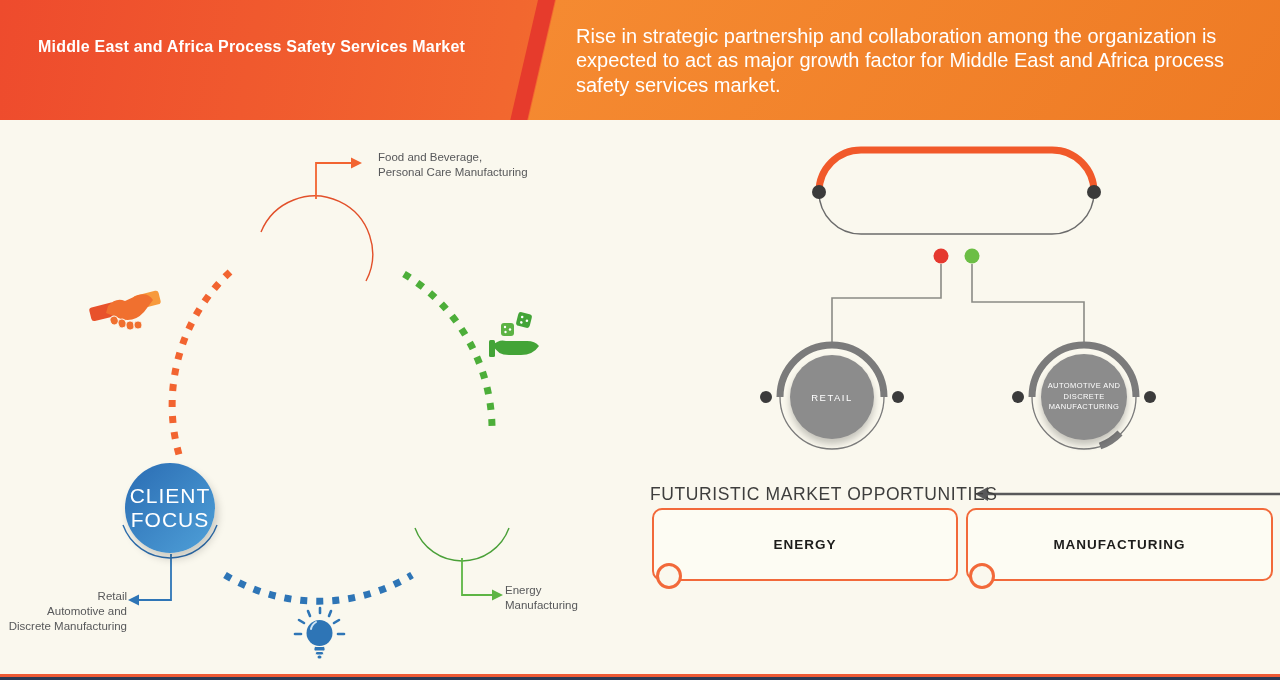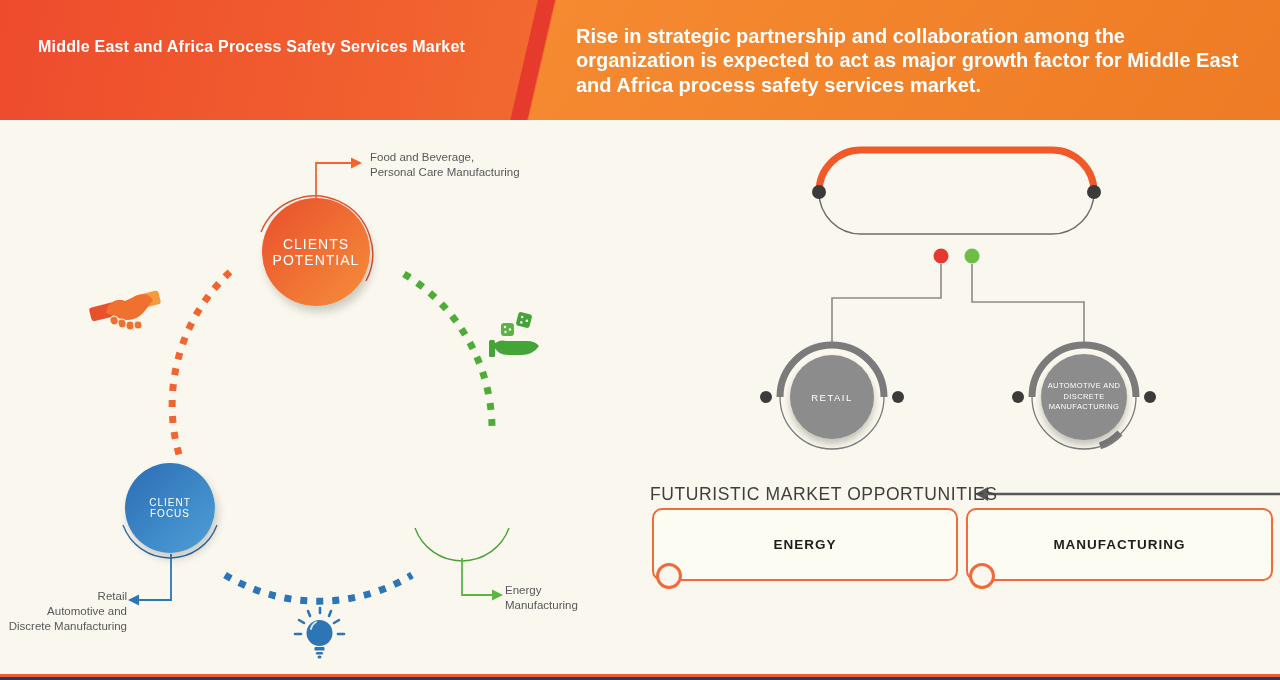--- a/index.html
+++ b/index.html
@@ -11,36 +11,36 @@
   .hdr{position:absolute;left:0;top:0;width:1280px;height:120px;
        background:linear-gradient(100deg,#ee4b2d 0%,#f2672f 40%,#f9a038 100%);}
   .hdr-right{position:absolute;left:556px;top:0;width:780px;height:120px;
        background:linear-gradient(115deg,#f58a31 0%,#ee7a24 100%);
        transform:skewX(-13deg);transform-origin:top left;}
   .hdr-stripe{position:absolute;left:538px;top:0;width:17px;height:120px;
        background:#e63b2c;transform:skewX(-13deg);transform-origin:top left;}
   .hdr-title{position:absolute;left:38px;top:36px;width:450px;color:#fff;
        font-size:16px;font-weight:bold;line-height:1.32;letter-spacing:.2px;}
   .hdr-desc{position:absolute;left:576px;top:24px;width:664px;color:#fff;
-       font-size:20px;line-height:1.22;font-weight:bold;}
+       font-size:20px;line-height:1.22;font-weight:normal;}
   
   .abs{position:absolute;}
   .prel{white-space:pre-line;}
   
   .node{border-radius:50%;display:flex;align-items:center;justify-content:center;
         text-align:center;color:#fff;letter-spacing:1px;
         box-shadow:3px 6px 9px rgba(0,0,0,.18);}
   .node-clients{left:262px;top:198px;width:108px;height:108px;font-size:14px;
         background:linear-gradient(135deg,#e94e2b 0%,#f68f3b 100%);}
-  .node-focus{left:125px;top:463px;width:90px;height:90px;font-size:10px;
+  .node-focus{left:125px;top:463px;width:90px;height:90px;font-size:21px;
         background:linear-gradient(135deg,#2a6cb3 0%,#4fa0d8 100%);}
   .node-hotbets{left:416px;top:465px;width:92px;height:92px;font-size:17px;
         background:linear-gradient(135deg,#4c9f38 0%,#76c144 100%);}
   .callout{font-size:11.5px;color:#57585a;line-height:1.3;}
-  .callout-top{left:370px;top:150px;}
+  .callout-top{left:378px;top:150px;}
   .callout-left{left:5px;top:589px;width:122px;text-align:right;}
   .callout-right{left:505px;top:583px;}
   
   .pill{left:832px;top:163px;width:250px;height:61px;border-radius:32px;
         background:linear-gradient(180deg,#f1592a 0%,#f3702f 100%);
         display:flex;align-items:center;justify-content:center;color:#fff;
         font-size:20px;font-weight:bold;letter-spacing:.3px;
         box-shadow:0 4px 8px rgba(0,0,0,.25);}
   .gray-circle{border-radius:50%;background:#8c8c8c;color:#fff;display:flex;
         align-items:center;justify-content:center;text-align:center;
@@ -164,22 +164,20 @@
     <circle cx="1084" cy="397" r="52" fill="none" stroke="#7b7b7b" stroke-width="1.3"></circle>
     <path d="M1032,397 A52,52 0 0 1 1136,397" fill="none" stroke="#7b7b7b" stroke-width="7"></path>
     <path d="M1120,433 A52,52 0 0 1 1100,446" fill="none" stroke="#7b7b7b" stroke-width="7"></path>
     <circle cx="1018" cy="397" r="6" fill="#3b3b3b"></circle>
     <circle cx="1150" cy="397" r="6" fill="#3b3b3b"></circle>
 
     <line x1="988" y1="494" x2="1280" y2="494" stroke="#58585a" stroke-width="2.5"></line>
     <polygon points="988,487 975,494 988,501" fill="#58585a"></polygon>
   </svg>
 
-  <div class="abs node node-clients prel">CLIENTS
-POTENTIAL</div>
   <div class="abs node node-focus prel">CLIENT
 FOCUS</div>
 
   <div class="abs callout callout-top prel">Food and Beverage,
 Personal Care Manufacturing</div>
   <div class="abs callout callout-left prel">Retail
 Automotive and
 Discrete Manufacturing</div>
   <div class="abs callout callout-right prel">Energy
 Manufacturing</div>

